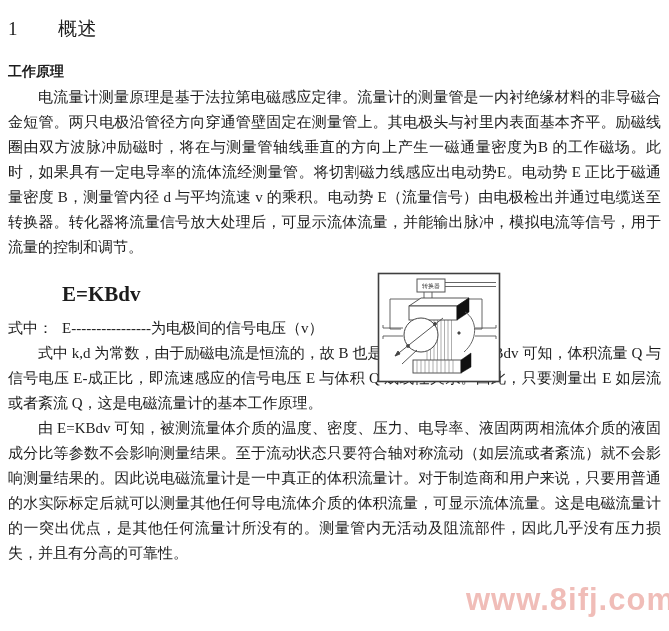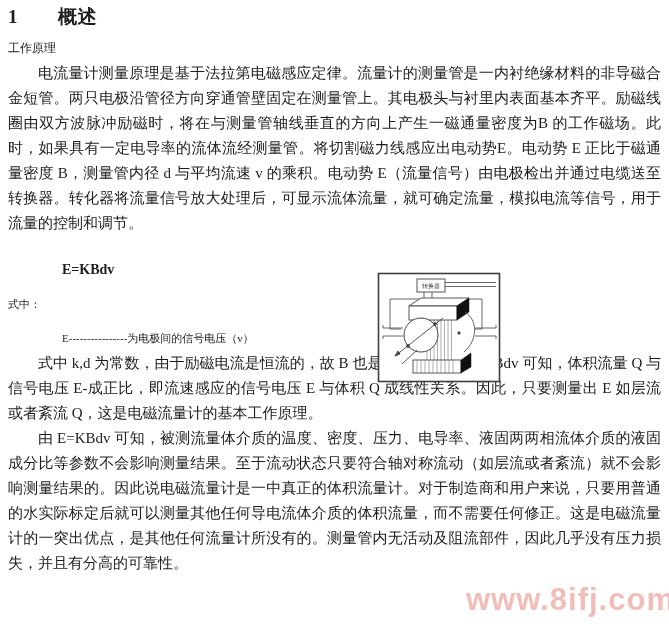--- a/index.html
+++ b/index.html
@@ -16,55 +16,57 @@
   }
   .page {
     position: relative;
     width: 653px;
     height: 631px;
     padding: 0 8px;
     box-sizing: content-box;
   }
   .doc-heading {
     margin: 0;
-    padding-top: 4px;
+    padding-top: 16px;
     font-size: 19px;
-    font-weight: bold;
+    font-weight: normal;
     line-height: 26px;
     letter-spacing: 0.5px;
   }
   .doc-heading .h-num { display: inline-block; width: 50px; }
   .subheading {
-    margin-top: 8px;
-    font-size: 12px;
+    margin-top: 20px;
+    font-size: 14px;
     line-height: 20px;
+    font-weight: bold;
   }
   p.body-para {
     margin: 0;
     font-size: 15px;
     line-height: 25px;
     text-align: justify;
     text-indent: 2em;
   }
   p.first-para { margin-top: 3px; }
   .formula {
     margin: 21px 0 0 54px;
-    font-size: 14px;
+    font-size: 21px;
     font-weight: bold;
     line-height: 26px;
     font-family: "Liberation Serif", "DejaVu Serif", serif;
   }
   .defs {
     display: flex;
     margin-top: 9px;
-    font-size: 11px;
+    font-size: 15px;
     line-height: 25px;
+    align-items: flex-end;
   }
   .defs-prefix { width: 54px; flex: 0 0 54px; }
-  .defs-items  { flex: 0 0 auto; margin-top: 34px; }
+  .defs-items  { flex: 0 0 auto; }
   .para2 { margin-top: 21px; }
   .diagram-wrap {
     position: absolute;
     left: 377px;
     top: 272px;
     width: 126px;
     height: 113px;
   }
   .watermark {
     position: absolute;
@@ -81,34 +83,34 @@
 </style>
 </head>
 <body>
 
 <div class="page">
 
   <h1 class="doc-heading"><span class="h-num">1</span><span>概述</span></h1>
 
   <div class="subheading">工作原理</div>
 
-  <p class="body-para first-para">电流量计测量原理是基于法拉第电磁感应定律。流量计的测量管是一内衬绝缘材料的非导磁合金短管。两只电极沿管径方向穿通管壁固定在测量管上。其电极头与衬里内表面基本齐平。励磁线圈由双方波脉冲励磁时，将在与测量管轴线垂直的方向上产生一磁通量密度为B 的工作磁场。此时，如果具有一定电导率的流体流经测量管。将切割磁力线感应出电动势E。电动势 E 正比于磁通量密度 B，测量管内径 d 与平均流速 v 的乘积。电动势 E（流量信号）由电极检出并通过电缆送至转换器。转化器将流量信号放大处理后，可显示流体流量，就可确定流量，模拟电流等信号，用于流量的控制和调节。</p>
+  <p class="body-para first-para">电流量计测量原理是基于法拉第电磁感应定律。流量计的测量管是一内衬绝缘材料的非导磁合金短管。两只电极沿管径方向穿通管壁固定在测量管上。其电极头与衬里内表面基本齐平。励磁线圈由双方波脉冲励磁时，将在与测量管轴线垂直的方向上产生一磁通量密度为B 的工作磁场。此时，如果具有一定电导率的流体流经测量管。将切割磁力线感应出电动势E。电动势 E 正比于磁通量密度 B，测量管内径 d 与平均流速 v 的乘积。电动势 E（流量信号）由电极检出并通过电缆送至转换器。转化器将流量信号放大处理后，可显示流体流量，并能输出脉冲，模拟电流等信号，用于流量的控制和调节。</p>
 
   <div class="formula">E=KBdv</div>
 
   <div class="defs">
     <div class="defs-prefix">式中：</div>
     <div class="defs-items">
       <div>E----------------为电极间的信号电压（v）</div>
     </div>
   </div>
 
   <p class="body-para para2">式中 k,d 为常数，由于励磁电流是恒流的，故 B 也是常数，则由 E= KBdv 可知，体积流量 Q 与信号电压 E-成正比，即流速感应的信号电压 E 与体积 Q 成线性关系。因此，只要测量出 E 如层流或者紊流 Q，这是电磁流量计的基本工作原理。</p>
 
-  <p class="body-para">由 E=KBdv 可知，被测流量体介质的温度、密度、压力、电导率、液固两两相流体介质的液固成分比等参数不会影响测量结果。至于流动状态只要符合轴对称流动（如层流或者紊流）就不会影响测量结果的。因此说电磁流量计是一中真正的体积流量计。对于制造商和用户来说，只要用普通的水实际标定后就可以测量其他任何导电流体介质的体积流量，而不需要任何修正。这是电磁流量计的一突出优点，是其他任何流量计所没有的。测量管内无活动及阻流部件，因此几乎没有压力损失，并且有分高的可靠性。</p>
+  <p class="body-para">由 E=KBdv 可知，被测流量体介质的温度、密度、压力、电导率、液固两两相流体介质的液固成分比等参数不会影响测量结果。至于流动状态只要符合轴对称流动（如层流或者紊流）就不会影响测量结果的。因此说电磁流量计是一中真正的体积流量计。对于制造商和用户来说，只要用普通的水实际标定后就可以测量其他任何导电流体介质的体积流量，可显示流体流量。这是电磁流量计的一突出优点，是其他任何流量计所没有的。测量管内无活动及阻流部件，因此几乎没有压力损失，并且有分高的可靠性。</p>
 
   <div class="diagram-wrap">
     <svg width="126" height="113" viewBox="0 0 126 113" xmlns="http://www.w3.org/2000/svg">
 
       <rect x="1.5" y="1.5" width="121" height="108" fill="#ffffff" stroke="#3f3f3f" stroke-width="1.6"></rect>
 
       <rect x="40" y="7" width="28" height="13" fill="#ffffff" stroke="#555" stroke-width="1"></rect>
       <text x="54" y="16" font-size="6" text-anchor="middle" fill="#333" font-family="Liberation Sans, sans-serif">转换器</text>
 
       <g stroke="#555" stroke-width="0.9">

